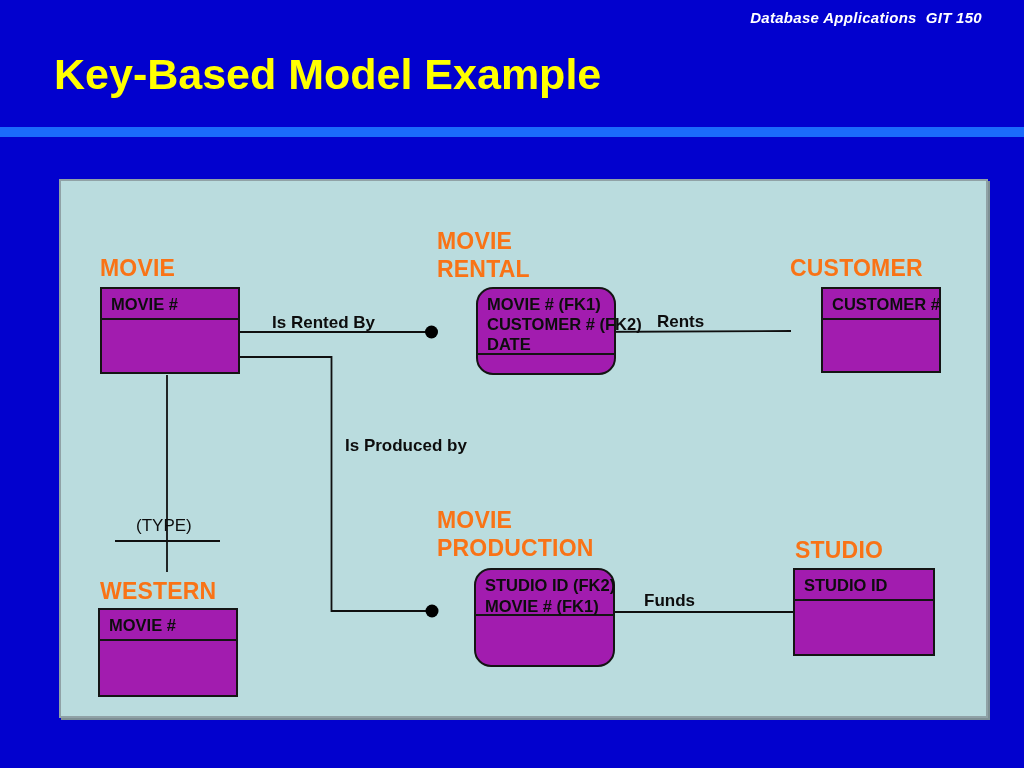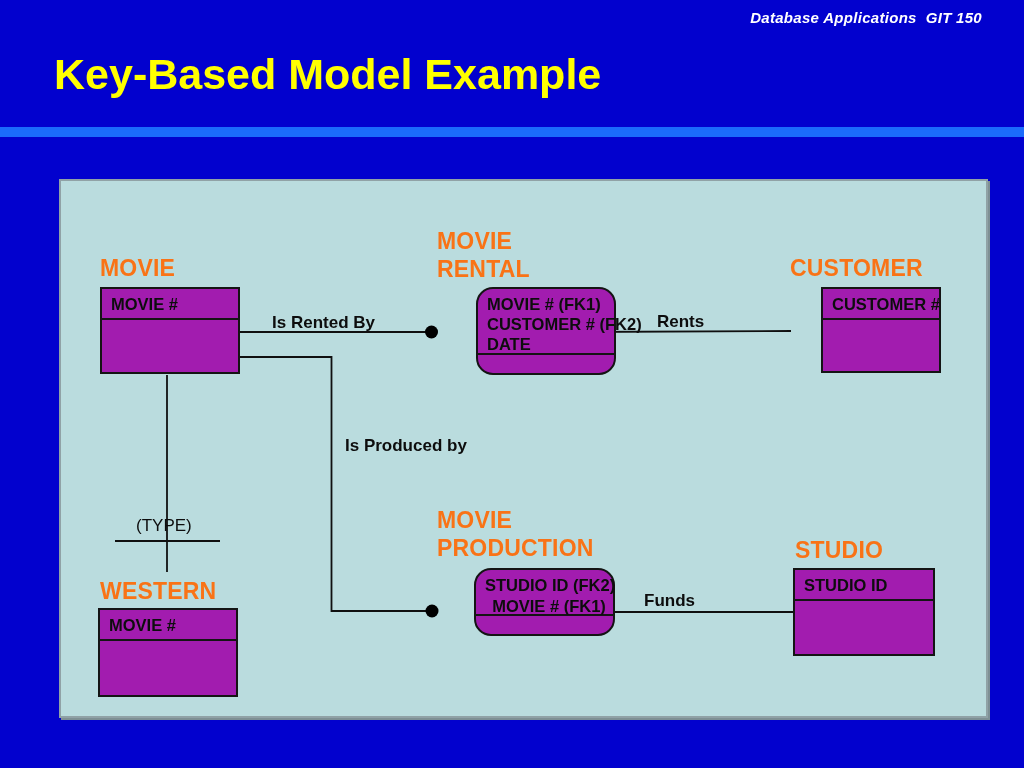--- a/index.html
+++ b/index.html
@@ -103,21 +103,21 @@
 
   .t-rental     { left: 437px; top: 227px; width: 120px; }
   .b-rental     { left: 438px; top: 287px; width: 140px; height: 88px; }
   .b-rental .attrs { height: 66px; }
 
   .t-customer   { left: 790px; top: 254px; }
   .b-customer   { left: 821px; top: 287px; width: 120px; height: 86px; }
   .b-customer .attrs { height: 31px; }
 
   .t-production { left: 437px; top: 506px; width: 190px; }
-  .b-production { left: 436px; top: 568px; width: 141px; height: 68px; text-align: center; }
+  .b-production { left: 436px; top: 568px; width: 141px; height: 99px; }
   .b-production .attrs { height: 46px; }
   .b-production .attr { line-height: 21px; }
 
   .t-studio     { left: 795px; top: 536px; text-align: right; }
   .b-studio     { left: 793px; top: 568px; width: 142px; height: 88px; }
   .b-studio .attrs { height: 31px; }
 
   .t-western    { left: 100px; top: 577px; }
   .b-western    { left: 98px;  top: 608px; width: 140px; height: 89px; }
   .b-western .attrs { height: 31px; }

